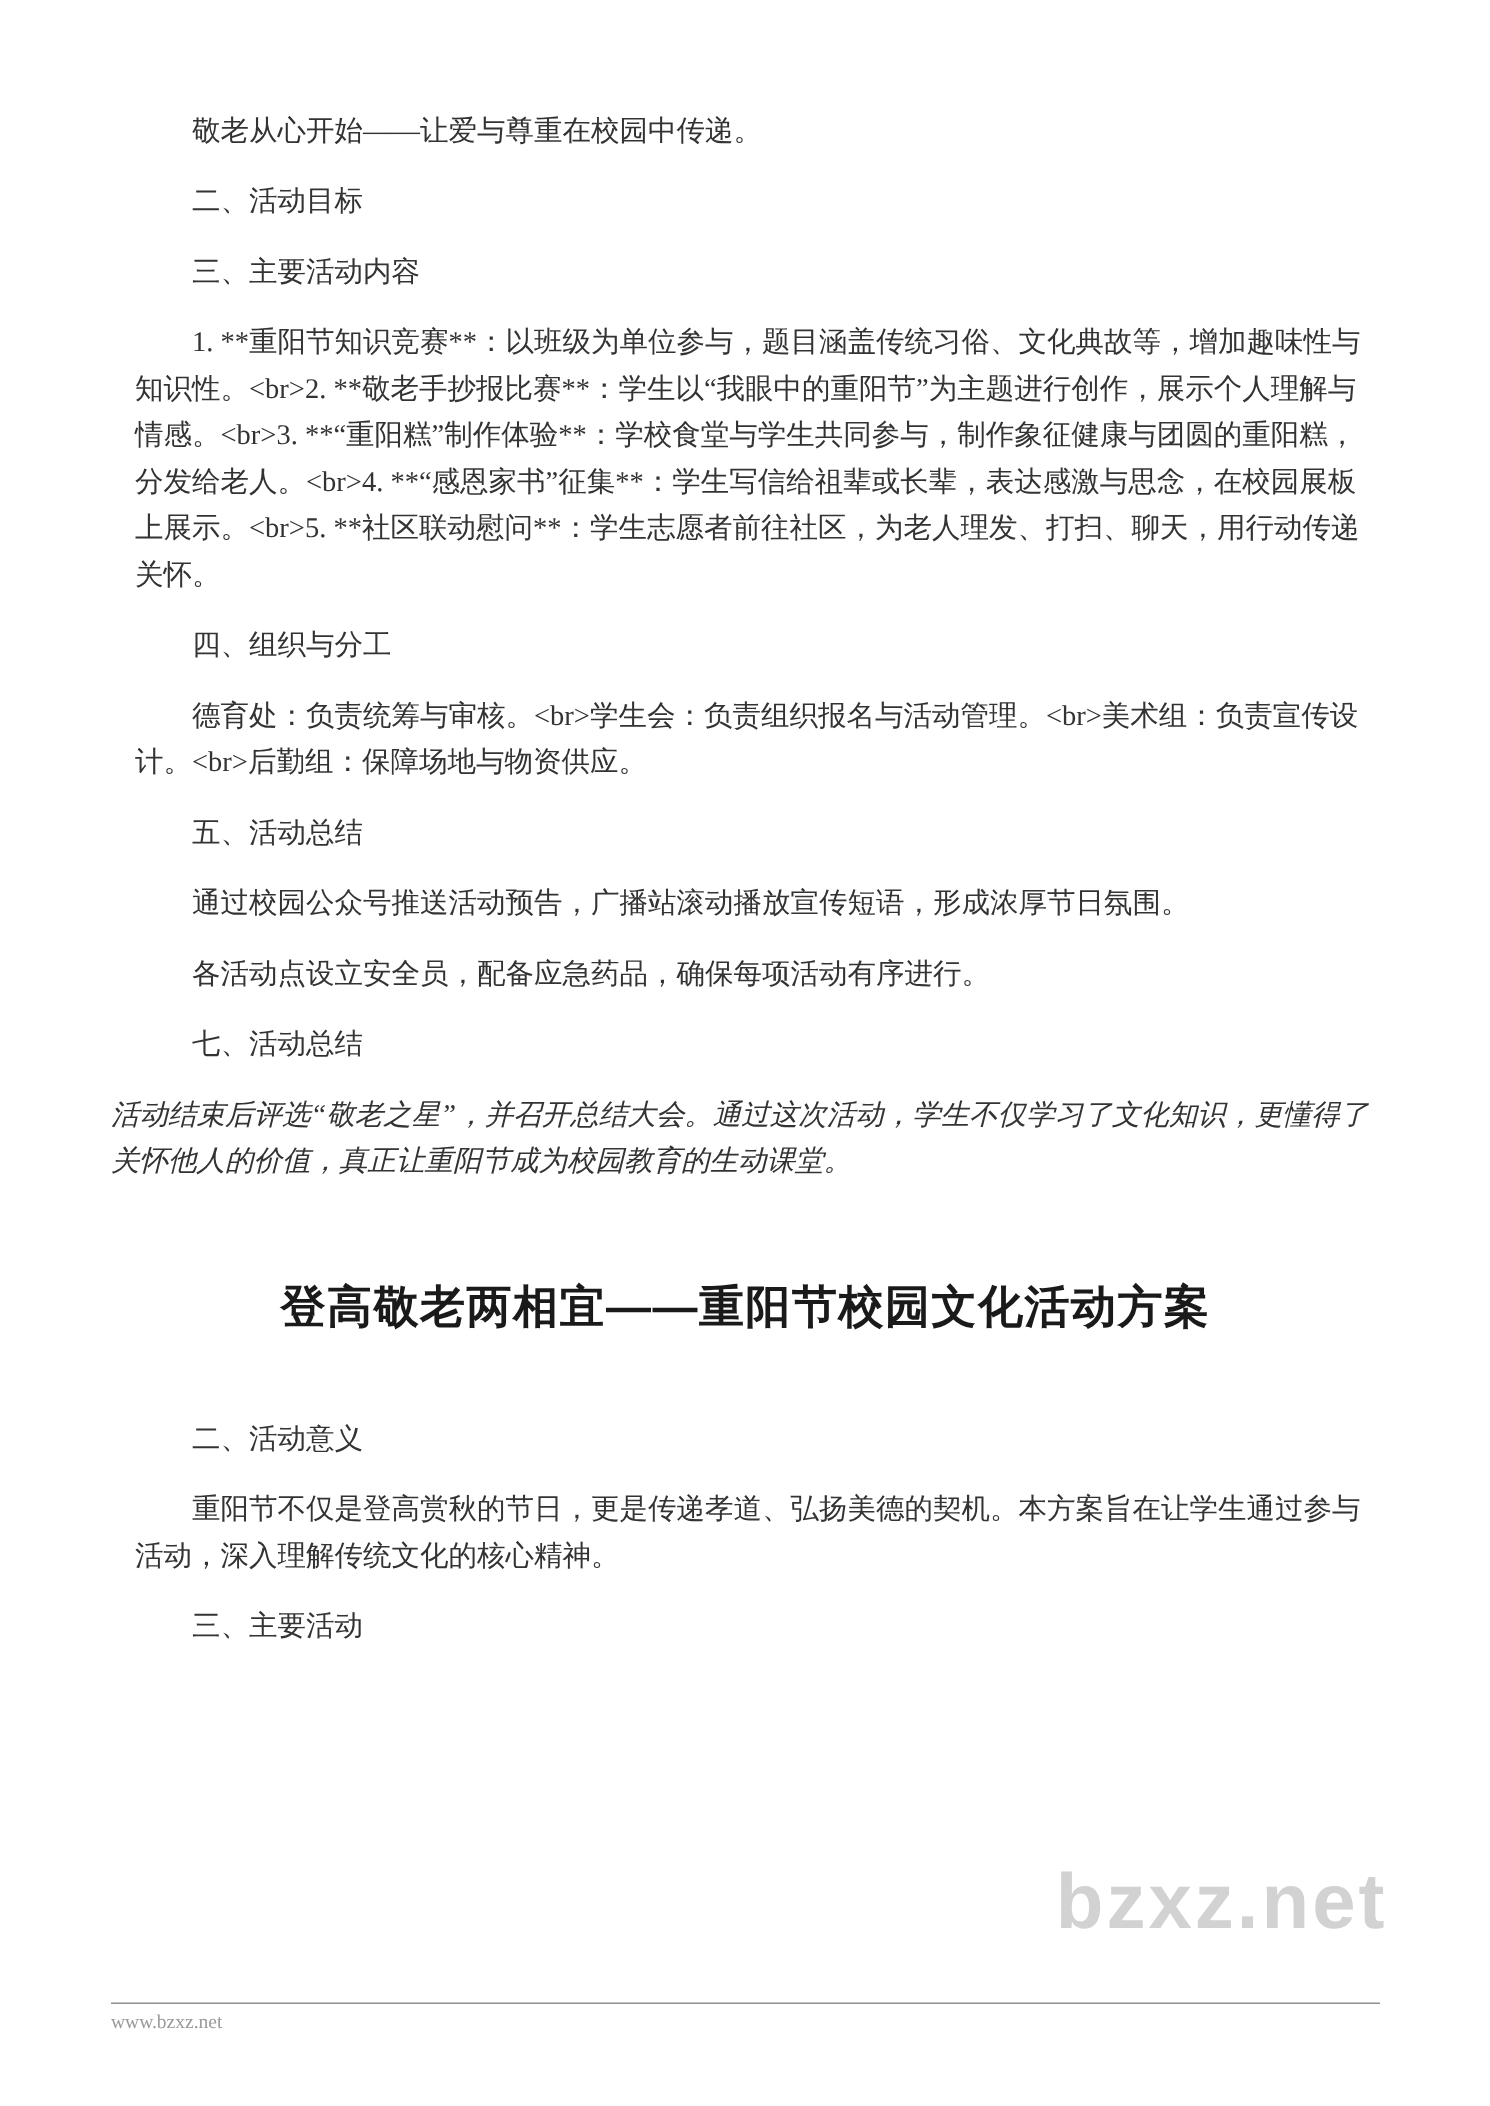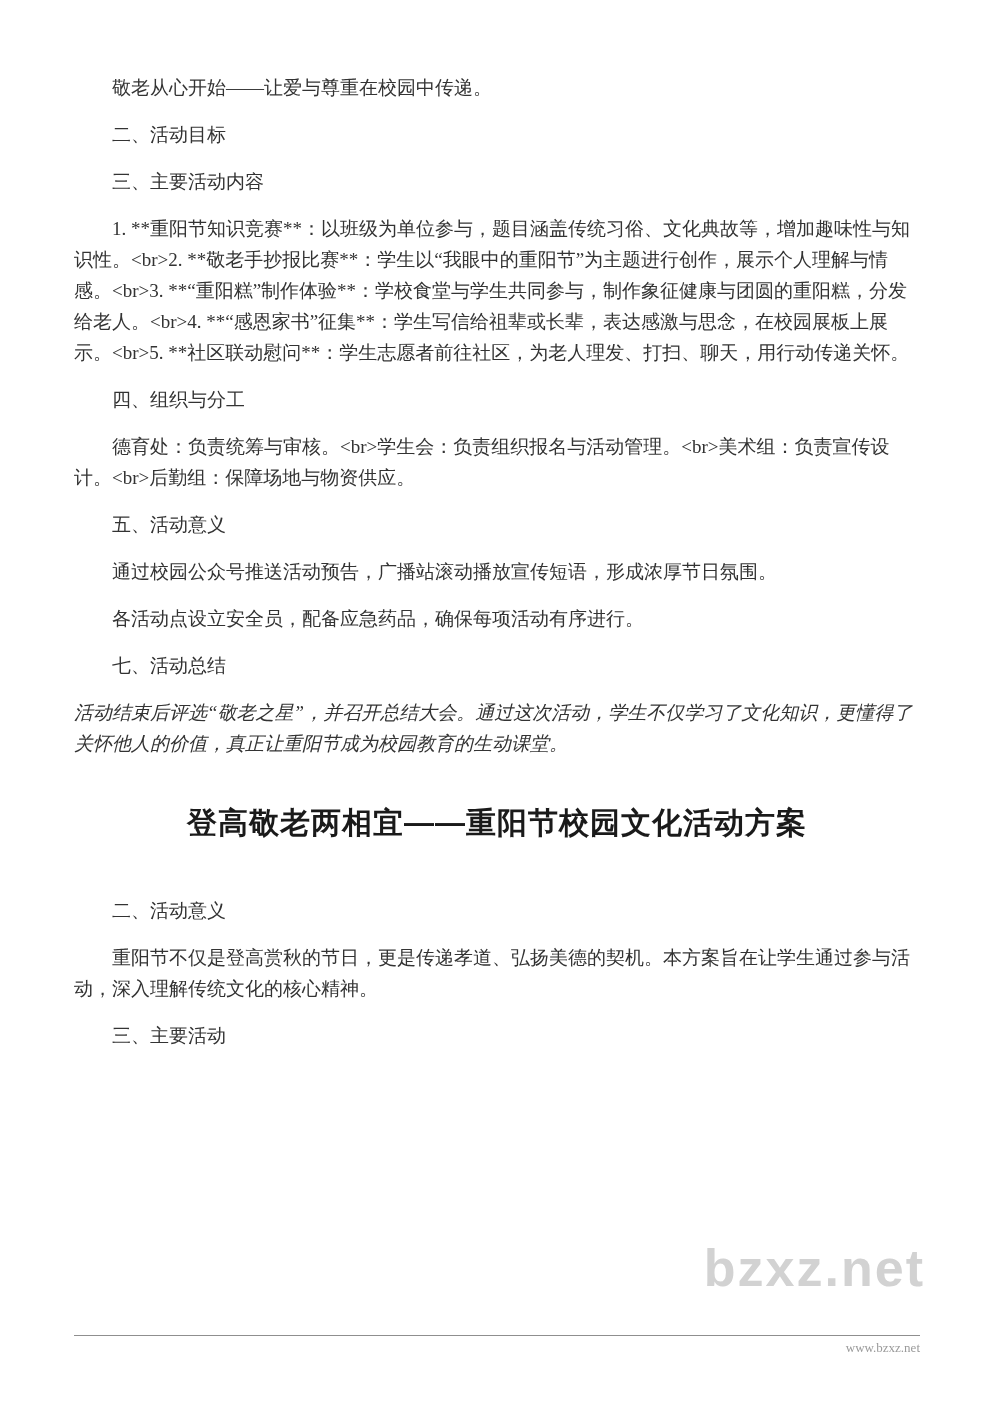--- a/index.html
+++ b/index.html
@@ -29,50 +29,50 @@
   }
   .content {
     position: relative;
     z-index: 1;
     padding: 72px 73px 0 74px;
     color: #333333;
     font-size: 19px;
     line-height: 31px;
   }
   .para, .heading {
-    margin: 0 0 16px 0;
+    margin: 0 0 16px 16px;
     text-indent: 2em;
     word-break: break-all;
   }
   .para-flush {
     margin: 0 0 16px 0;
     text-indent: 0;
     word-break: break-all;
     font-style: italic;
   }
   .doc-title {
     font-family: "Liberation Sans", "DejaVu Sans", sans-serif;
     font-weight: 700;
     font-size: 30px;
     line-height: 44px;
     color: #1a1a1a;
     text-align: center;
     text-indent: 0;
-    margin: 42px 0 50px 0;
+    margin: 60px 0 50px 0;
     letter-spacing: 1px;
   }
   .footer {
     position: absolute;
     left: 74px; right: 73px;
     top: 1335px;
     border-top: 1px solid #8f8f8f;
     z-index: 2;
   }
   .footer-url {
-    text-align: right;
+    text-align: left;
     font-size: 13px;
     line-height: 18px;
     color: #9a9a9a;
     padding-top: 3px;
     font-family: "Liberation Serif", "DejaVu Serif", serif;
   }
 </style>
 </head>
 <body>
 
@@ -80,21 +80,21 @@
 
   <div class="watermark">bzxz.net</div>
 
   <div class="content">
     <p class="para">敬老从心开始——让爱与尊重在校园中传递。</p>
     <p class="heading">二、活动目标</p>
     <p class="heading">三、主要活动内容</p>
     <p class="para">1.  **重阳节知识竞赛**：以班级为单位参与，题目涵盖传统习俗、文化典故等，增加趣味性与知识性。&lt;br&gt;2.  **敬老手抄报比赛**：学生以“我眼中的重阳节”为主题进行创作，展示个人理解与情感。&lt;br&gt;3.  **“重阳糕”制作体验**：学校食堂与学生共同参与，制作象征健康与团圆的重阳糕，分发给老人。&lt;br&gt;4.  **“感恩家书”征集**：学生写信给祖辈或长辈，表达感激与思念，在校园展板上展示。&lt;br&gt;5.  **社区联动慰问**：学生志愿者前往社区，为老人理发、打扫、聊天，用行动传递关怀。</p>
     <p class="heading">四、组织与分工</p>
     <p class="para">德育处：负责统筹与审核。&lt;br&gt;学生会：负责组织报名与活动管理。&lt;br&gt;美术组：负责宣传设计。&lt;br&gt;后勤组：保障场地与物资供应。</p>
-    <p class="heading">五、活动意义</p>
+    <p class="heading">五、活动总结</p>
     <p class="para">通过校园公众号推送活动预告，广播站滚动播放宣传短语，形成浓厚节日氛围。</p>
     <p class="para">各活动点设立安全员，配备应急药品，确保每项活动有序进行。</p>
     <p class="heading">七、活动总结</p>
     <p class="para-flush">活动结束后评选“敬老之星”，并召开总结大会。通过这次活动，学生不仅学习了文化知识，更懂得了关怀他人的价值，真正让重阳节成为校园教育的生动课堂。</p>
 
     <h1 class="doc-title">登高敬老两相宜——重阳节校园文化活动方案</h1>
 
     <p class="heading">二、活动意义</p>
     <p class="para">重阳节不仅是登高赏秋的节日，更是传递孝道、弘扬美德的契机。本方案旨在让学生通过参与活动，深入理解传统文化的核心精神。</p>
     <p class="heading">三、主要活动</p>

